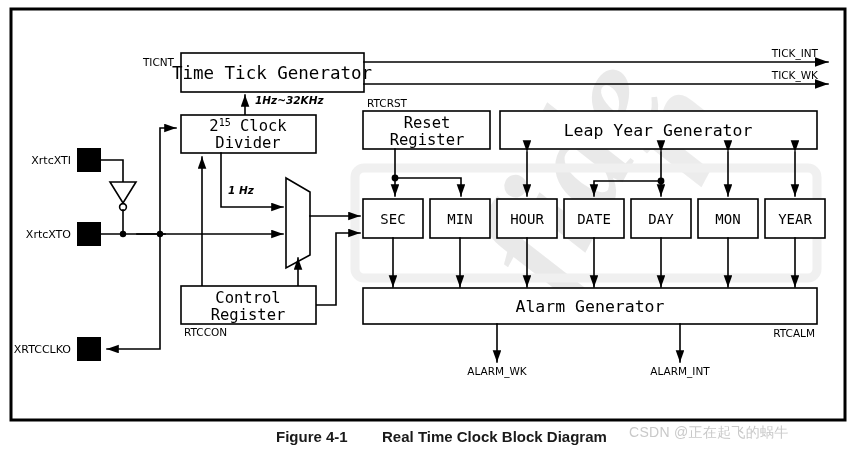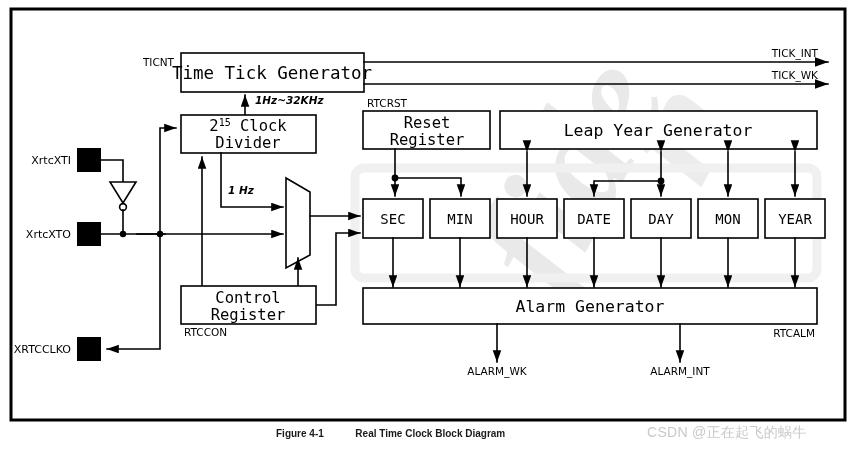--- a/index.html
+++ b/index.html
@@ -5,25 +5,25 @@
   html,body{margin:0;padding:0;background:#ffffff;}
   body{
     width:862px;height:453px;position:relative;overflow:hidden;
     font-family:"DejaVu Sans Mono", monospace;
   }
   #stage{position:absolute;left:0;top:0;width:862px;height:453px;}
   #diagram{position:absolute;left:0;top:0;width:862px;height:453px;}
   .caption{
     position:absolute;left:276px;top:428px;
     font-family:"Liberation Sans", sans-serif;
-    font-weight:bold;font-size:10px;color:#1a1a1a;white-space:nowrap;
+    font-weight:bold;font-size:15px;color:#1a1a1a;white-space:nowrap;
   }
   .caption .gap{display:inline-block;width:26px;}
   .watermark-csdn{
-    position:absolute;left:647px;top:424px;
+    position:absolute;left:629px;top:424px;
     font-family:"Liberation Sans", sans-serif;
     font-size:14px;color:#c9c9c9;white-space:nowrap;letter-spacing:0.3px;
   }
   text{ user-select:none; }
 </style>
 </head>
 <body>
 
 <div id="stage">
 

